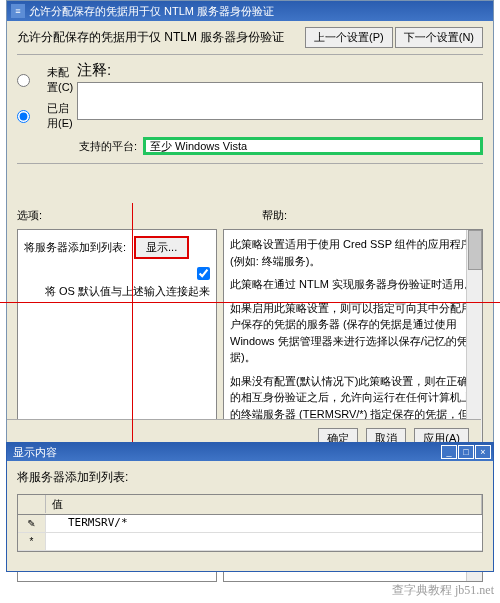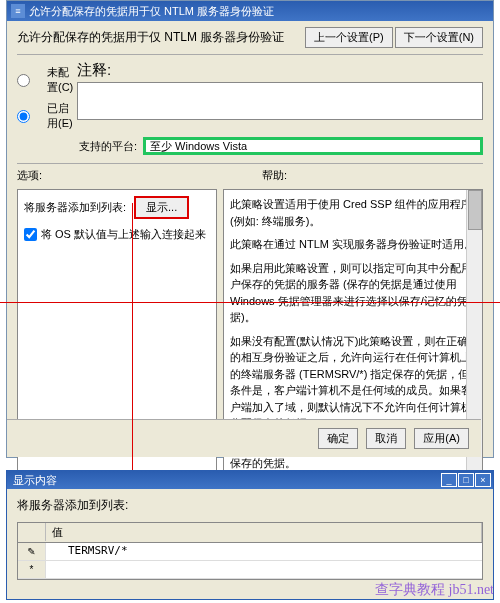--- a/index.html
+++ b/index.html
@@ -17,48 +17,48 @@
 .radio-col { width: 60px; display: flex; flex-direction: column; gap: 6px; padding-top: 4px; }
 .radio-item { display: flex; align-items: center; gap: 17px; font-size: 11px; }
 .radio-item input { margin: 0; }
 .radio-item.sel { font-weight: normal; }
 .comment-col { flex: 1; display: flex; flex-direction: column; gap: 2px; }
 .comment-col .lbl { font-size: 15px; }
 .comment-col textarea { width: 100%; height: 38px; border: 1px solid #888; background: #fff; resize: none; font-size: 11px; }
 .platform-row { display: flex; align-items: center; padding: 2px 10px 6px 72px; gap: 6px; }
 .platform-row input { flex: 1; border: 3px solid #22c55e; background: #fff; height: 18px; padding: 0 4px; font-size: 11px; }
 .opt-row { display: flex; justify-content: flex-start; padding: 2px 10px; gap: 220px; }
-.opt-row span { font-size: 11px; }
+.opt-row span { font-size: 11px; margin-top: 40px; }
 .main-cols { display: flex; padding: 4px 10px; gap: 6px; }
 .left-pane { width: 200px; border: 1px solid #888; background: #fff; padding: 6px; }
 .left-pane .row1 { display: flex; align-items: center; gap: 8px; margin-bottom: 8px; }
 .show-btn { border: 2px solid #d00; background: #efefef; padding: 2px 10px; font-size: 11px; cursor: pointer; }
-.cb-row { display: flex; align-items: center; gap: 4px; font-size: 11px; }
+.cb-row { display: flex; align-items: flex-end; gap: 4px; font-size: 11px; flex-direction: column; }
 .right-pane { flex: 1; border: 1px solid #888; background: #fff; padding: 6px; font-size: 11px; line-height: 1.5; overflow: hidden; position: relative; }
 .right-pane p { margin-bottom: 7px; }
 .scroll-marker { position: absolute; right: 0; top: 0; width: 16px; height: 100%; background: #eee; border-left: 1px solid #ccc; }
 .scroll-marker .thumb { position: absolute; top: 0; width: 14px; left: 1px; height: 40px; background: #c6c6c6; border: 1px solid #999; }
 .footer-btns { display: flex; justify-content: flex-end; gap: 8px; padding: 8px 12px; border-top: 1px solid #aaa; position: absolute; bottom: 0; left: 0; right: 12px; background: #ece9d8; }
 .red-h { position: absolute; left: 0; top: 302px; width: 500px; height: 1px; background: #d00; }
 .red-v { position: absolute; left: 132px; top: 203px; width: 1px; height: 340px; background: #d00; }
 .arrowhead { position: absolute; left: 128px; top: 540px; width: 0; height: 0; border-left: 4px solid transparent; border-right: 4px solid transparent; border-top: 8px solid #d00; }
-.window2 { position: absolute; left: 6px; top: 470px; width: 488px; height: 130px; border: 1px solid #2a5db0; background: #ece9d8; }
+.window2 { position: absolute; left: 6px; top: 442px; width: 488px; height: 130px; border: 1px solid #2a5db0; background: #ece9d8; }
 .tb2 { height: 18px; background: linear-gradient(#2a5db0,#3f74c6); color: #fff; display: flex; align-items: center; justify-content: space-between; padding: 0 2px 0 6px; }
 .tb2 .ctrls { display: flex; gap: 1px; }
 .tb2 .ctrls span { width: 16px; height: 14px; border: 1px solid #fff; display: inline-flex; align-items: center; justify-content: center; font-size: 9px; background: #3f74c6; cursor: pointer; }
 .w2body { padding: 8px 10px; }
 .w2label { font-size: 12px; margin-bottom: 8px; display: block; }
 .grid { border: 1px solid #888; background: #fff; width: 100%; }
 .grid-head { display: flex; background: #ece9d8; border-bottom: 1px solid #888; }
 .grid-head .gh0 { width: 28px; border-right: 1px solid #bbb; height: 18px; }
 .grid-head .gh1 { flex: 1; padding: 2px 6px; font-size: 11px; border-right: 1px solid #bbb; }
 .grid-row { display: flex; height: 18px; border-bottom: 1px solid #ddd; }
 .gc0 { width: 28px; border-right: 1px solid #ddd; display: flex; align-items: center; justify-content: center; font-size: 10px; background: #ece9d8; }
 .gc1 { flex: 1; padding: 1px 22px; font-family: monospace; font-size: 11px; }
-.watermark { position: absolute; right: 6px; bottom: 4px; font-size: 14px; color: #6d28d9; opacity: 0.7; font-family: SimSun, serif; }
+.watermark { position: absolute; right: 6px; bottom: 4px; font-size: 12px; color: #737373; opacity: 0.7; font-family: SimSun, serif; }
 </style>
 </head>
 <body>
 
 <div class="window1">
   <div class="titlebar">
     <span class="icon">≡</span>
     <span class="title">允许分配保存的凭据用于仅 NTLM 服务器身份验证</span>
   </div>
   <div class="header-row">

